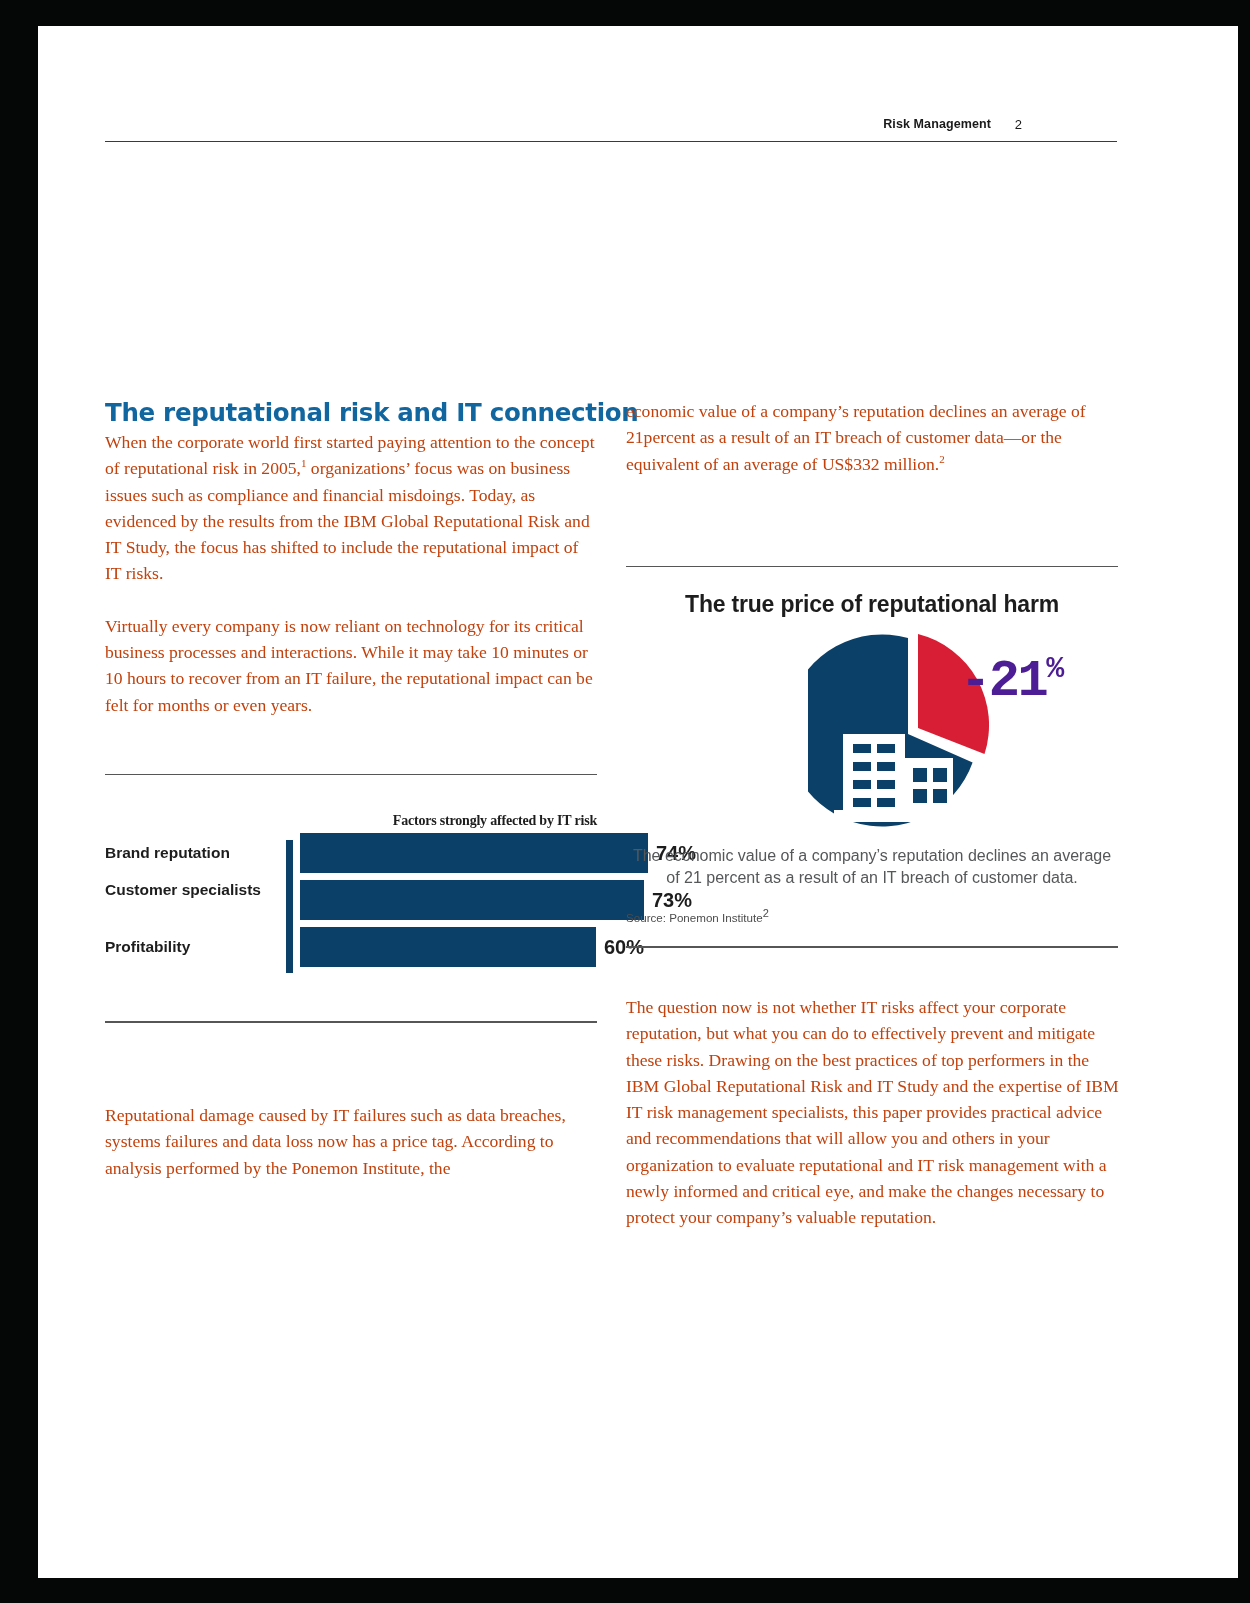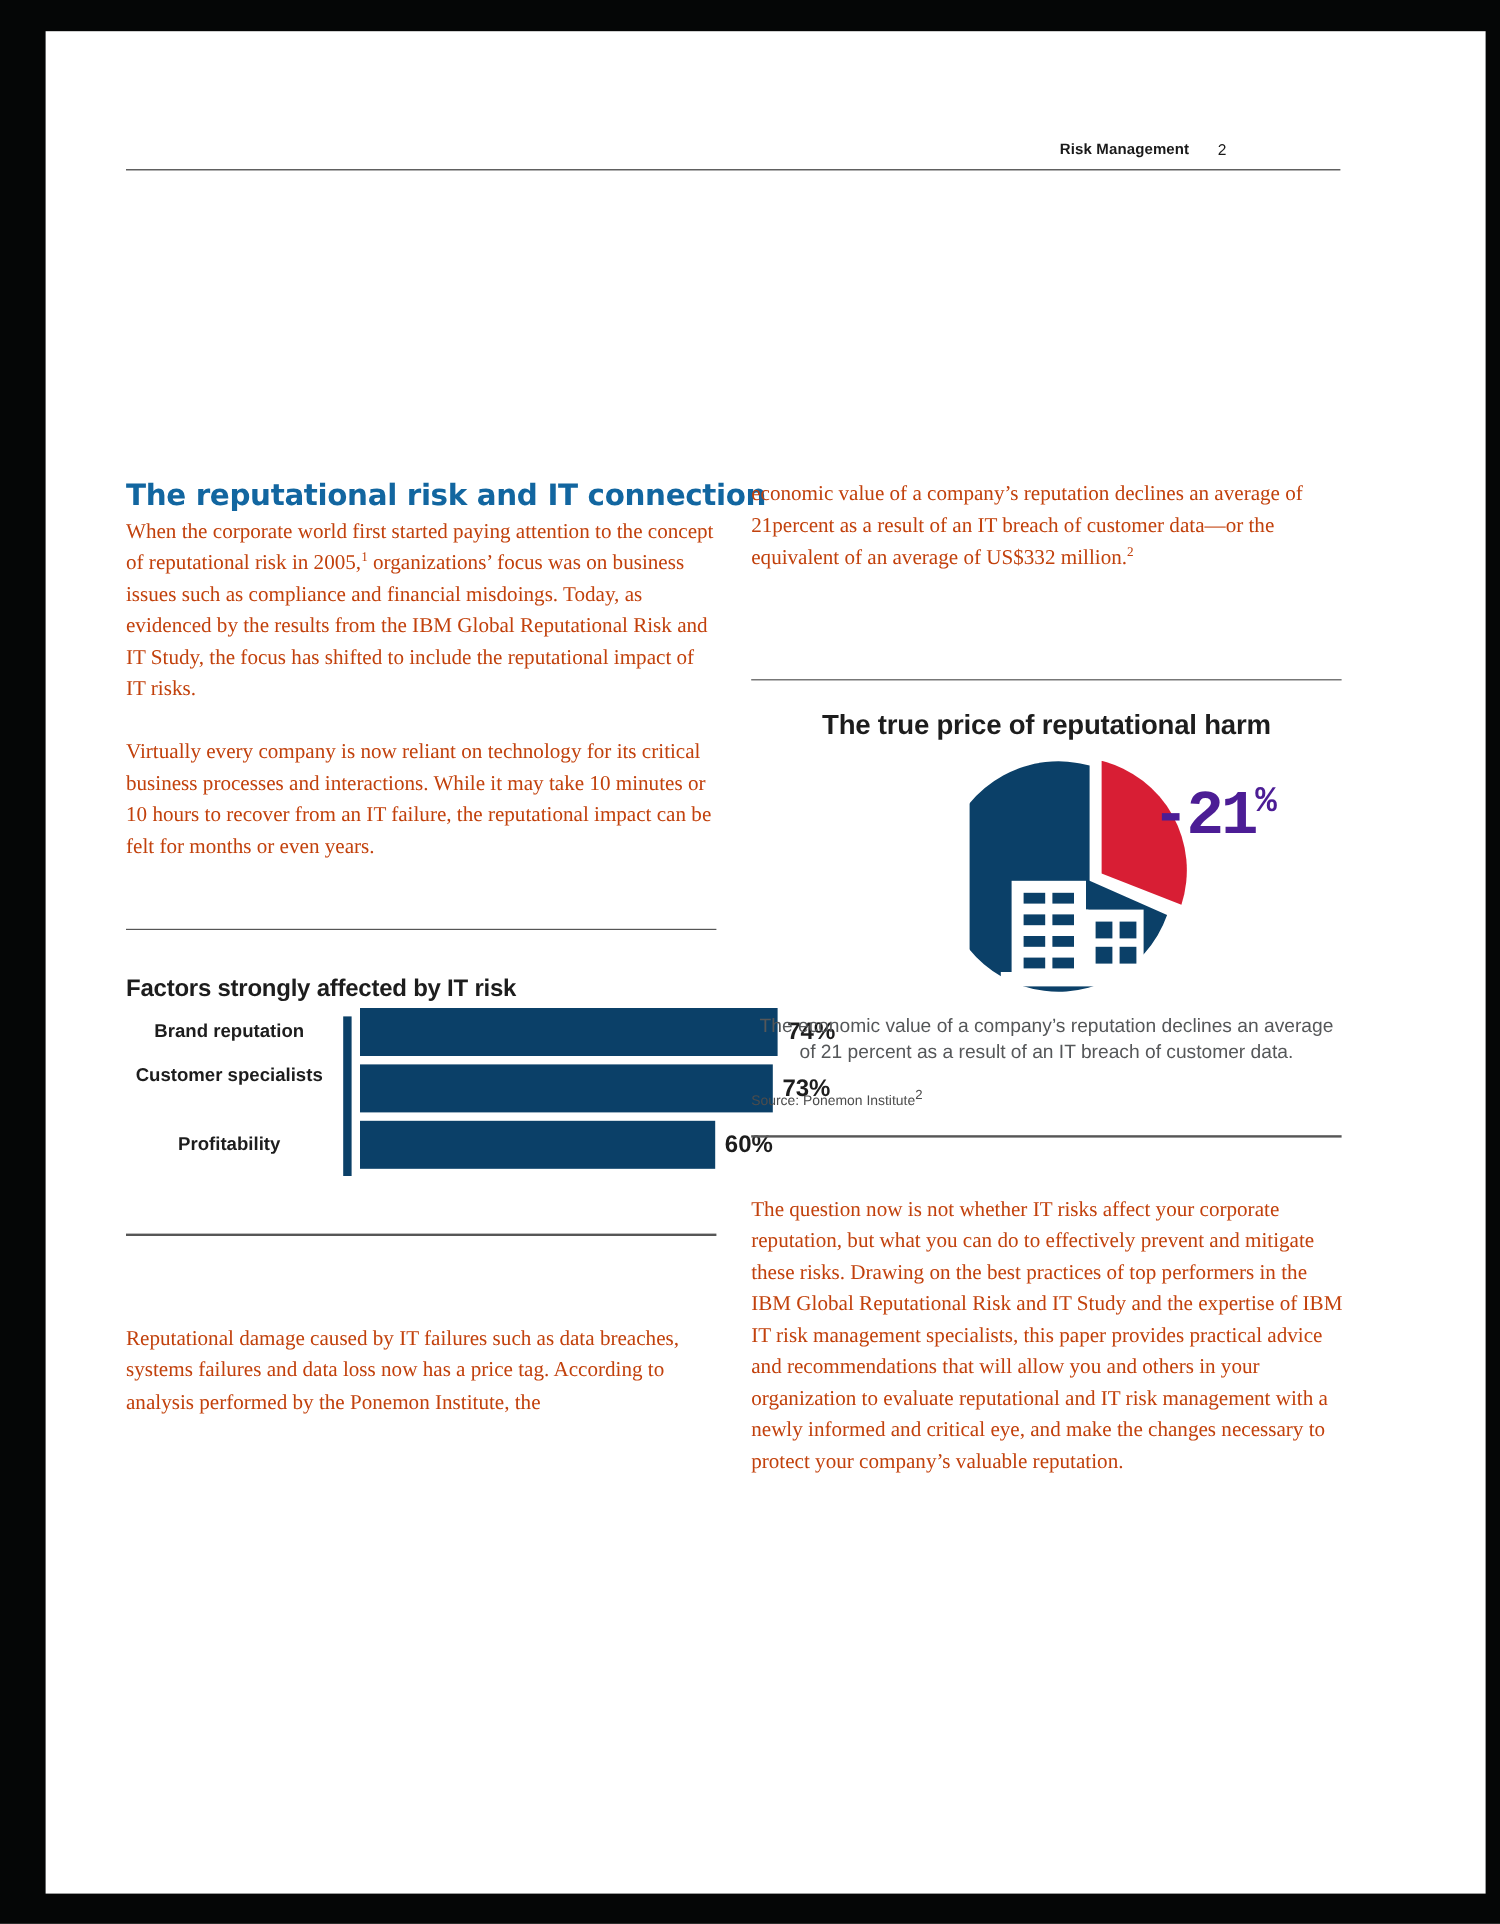--- a/index.html
+++ b/index.html
@@ -58,33 +58,33 @@
   sup { font-size:11px; vertical-align:super; line-height:0; }
 
   
   .rule {
     height:1.4px; background:#565656; width:492px;
   }
   
   #barchart-block { position:absolute; left:67px; top:748px; width:492px; }
   #barchart-rule-top { margin-bottom:0; }
   .chart-title {
-    font-family:Liberation Sans, sans-serif;
-    font-size:20px; font-weight:bold; color:#1d1d1d;
-    text-align:left; letter-spacing:-.2px;
+    font-family:Liberation Serif, serif;
+    font-size:14px; font-weight:bold; color:#1d1d1d;
+    text-align:right; letter-spacing:-.2px;
   }
   #bars-area { position:relative; height:148px; margin-top:4px; }
   #bar-axis {
     position:absolute; left:181px; top:7px;
     width:7px; height:133px; background:#0b4068;
   }
   .bar-row { position:absolute; left:0; width:492px; height:40px; }
   .bar-label {
     position:absolute; left:0; width:172px;
-    text-align:center;
+    text-align:left;
     font-size:15.5px; font-weight:bold; color:#1d1d1d;
     line-height:19px;
   }
   .bar-rect {
     position:absolute; left:195px; height:40px;
     background:#0b4068;
   }
   .bar-value {
     position:absolute;
     font-size:20px; font-weight:bold; color:#1d1d1d;

